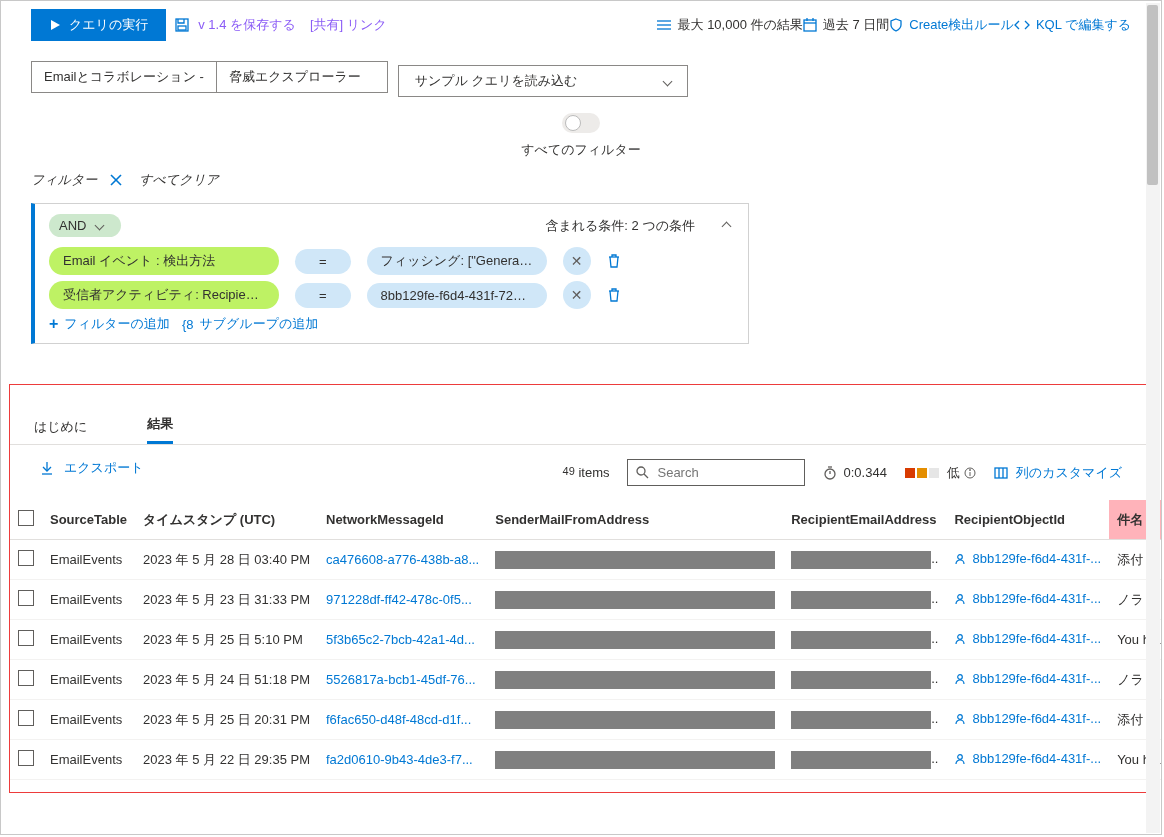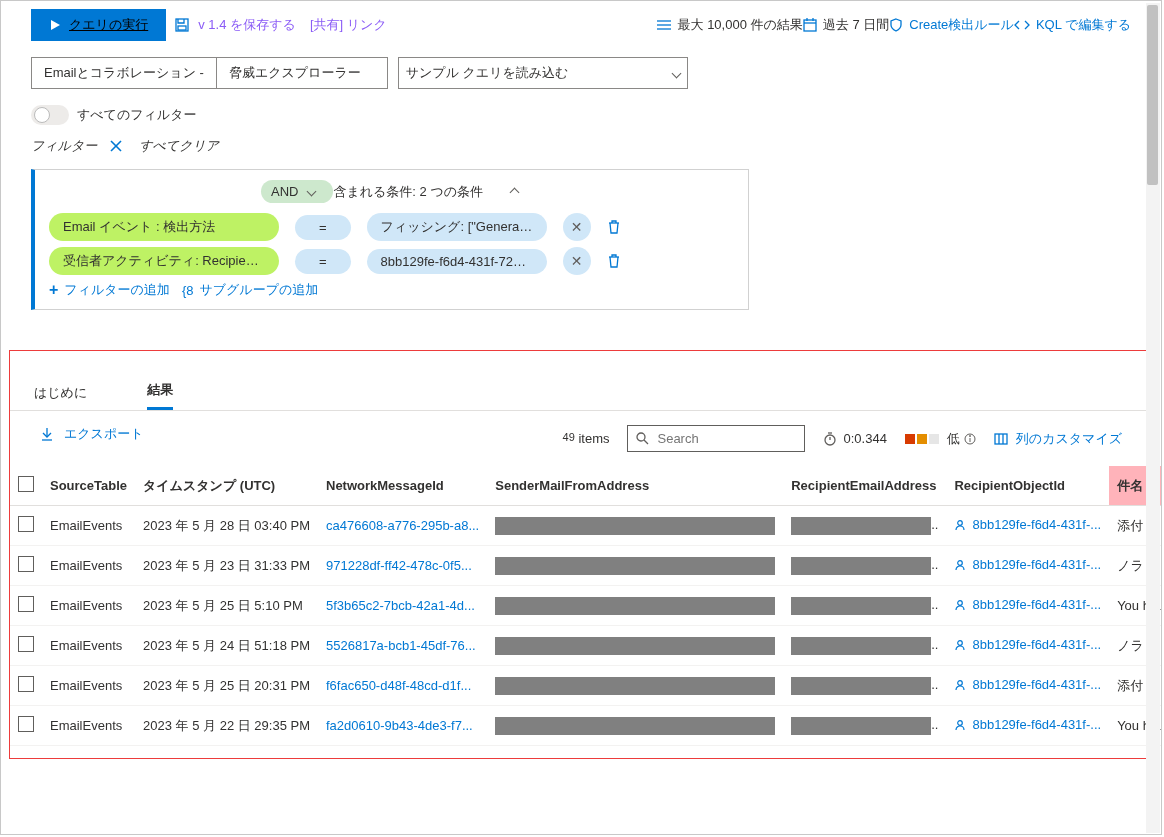--- a/index.html
+++ b/index.html
@@ -1,38 +1,38 @@
 <!DOCTYPE html>
 <html><head>
 <meta charset="utf-8">
 <style>
   * { box-sizing: border-box; font-family: "Segoe UI", "Yu Gothic UI", Meiryo, sans-serif; }
   body { margin: 0; background: #fff; color: #323130; font-size: 13px; width: 1164px; }
   .frame { border: 1px solid #c8c8c8; width: 1162px; height: 835px; position: relative; overflow: hidden; }
   .scrollbar-v { position: absolute; right: 1px; top: 2px; width: 14px; height: 830px; background: #f3f3f3; }
   .scrollbar-thumb { position: absolute; right: 2px; top: 2px; width: 11px; height: 180px; background: #c1c1c1; border-radius: 2px; }
   .topbar { display: flex; align-items: center; padding: 8px 30px 8px 30px; gap: 8px; height: 48px; }
-  .run-btn { background: #0078d4; color: #000000; border: none; height: 32px; padding: 0 18px; display: inline-flex; align-items: center; gap: 8px; font-size: 13px; cursor: pointer; text-decoration: underline; }
+  .run-btn { background: #0078d4; color: #ffffff; border: none; height: 32px; padding: 0 18px; display: inline-flex; align-items: center; gap: 8px; font-size: 13px; cursor: pointer; }
   .run-btn svg { fill: #fff; }
   .top-text { color: #8b5cf6; font-size: 13px; }
   .top-right-group { margin-left: auto; display: flex; align-items: center; color: #0078d4; }
   .top-right-item { display: inline-flex; align-items: center; gap: 6px; cursor: pointer; }
   .icon { display: inline-flex; }
   .subbar { display: flex; align-items: center; gap: 10px; padding: 8px 30px; }
   .pill-group { display: flex; border: 1px solid #8a8886; overflow: hidden; }
   .pill-left { padding: 6px 12px; border-right: 1px solid #8a8886; }
   .pill-right { padding: 6px 26px 6px 12px; }
-  .sample-select { border: 1px solid #8a8886; padding: 6px 7px; width: 290px; display: flex; align-items: center; justify-content: space-between; cursor: pointer; }
-  .filter-toggle { display: flex; align-items: center; gap: 8px; padding: 8px 30px; }
+  .sample-select { border: 1px solid #8a8886; padding: 6px 16px; width: 290px; display: flex; align-items: center; justify-content: space-between; cursor: pointer; margin-top: 8px; }
+  .filter-toggle { display: flex; align-items: center; gap: 8px; padding: 8px 30px; flex-direction: column; }
   .toggle-sw { width: 38px; height: 20px; background: #edebe9; border-radius: 10px; position: relative; cursor: pointer; }
   .toggle-sw::after { content: ""; position: absolute; width: 14px; height: 14px; background: #fff; border: 1px solid #bbb; border-radius: 50%; left: 3px; top: 2px; }
   .filters-row { display: flex; align-items: center; gap: 12px; padding: 4px 30px 10px 30px; font-style: italic; }
   .filters-row .x { width: 18px; height: 18px; color: #0078d4; font-weight: bold; cursor: pointer; display: inline-flex; align-items: center; }
   .filter-panel { margin: 4px 30px 0 30px; border: 1px solid #d1d1d1; border-left: 4px solid #0078d4; padding: 10px 14px; width: 718px; }
-  .fp-top { display: flex; align-items: center; justify-content: center; margin-bottom: 10px; }
+  .fp-top { display: flex; align-items: center; justify-content: space-between; margin-bottom: 10px; }
   .and-pill { background: #cde8cd; color: #323130; padding: 4px 18px 4px 10px; border-radius: 14px; display: inline-flex; align-items: center; gap: 10px; cursor: pointer; }
   .chev { border: solid #605e5c; border-width: 0 1px 1px 0; display: inline-block; padding: 3px; transform: rotate(45deg); }
   .chev-up { transform: rotate(-135deg); }
   .collapse-btn { color: #0078d4; cursor: pointer; padding: 4px; }
   .cond-row { display: flex; align-items: center; gap: 16px; margin-bottom: 6px; }
   .field-pill { background: #bef264; border-radius: 14px; padding: 5px 14px; width: 230px; overflow: hidden; white-space: nowrap; text-overflow: ellipsis; }
   .op-pill { background: #d0e7f8; border-radius: 14px; padding: 5px 24px; }
   .val-pill { background: #d0e7f8; border-radius: 14px; padding: 5px 14px; width: 180px; overflow: hidden; white-space: nowrap; text-overflow: ellipsis; }
   .x-pill { background: #d0e7f8; border-radius: 14px; width: 28px; height: 28px; display: inline-flex; align-items: center; justify-content: center; cursor: pointer; color: #605e5c; font-size: 14px; }
   .trash { color: #0078d4; cursor: pointer; }
@@ -301,21 +301,21 @@
           <th>RecipientEmailAddress</th>
           <th>RecipientObjectId</th>
           <th class="subj-hilite">件名</th>
         </tr>
       </thead>
       <tbody id="tbody">
           <tr>
     <td><span class="chk"></span></td>
     <td>EmailEvents</td>
     <td>2023 年 5 月 28 日 03:40 PM</td>
-    <td class="link-cell">ca476608-a776-295b-a8...</td>
+    <td class="link-cell">ca476608-a776-438b-a8...</td>
     <td><span class="redacted w1"></span></td>
     <td><span class="redacted w2"></span>..</td>
     <td><span class="person">
                 <svg width="12" height="12" viewBox="0 0 12 12" fill="none" stroke="#0078d4" stroke-width="1.2">
                   <circle cx="6" cy="4" r="2.3"></circle>
                   <path d="M2 11 c0 -2.5 2 -4 4 -4 s4 1.5 4 4"></path>
                 </svg>
                 <span>8bb129fe-f6d4-431f-...</span>
               </span></td>
     <td>添付</td>

